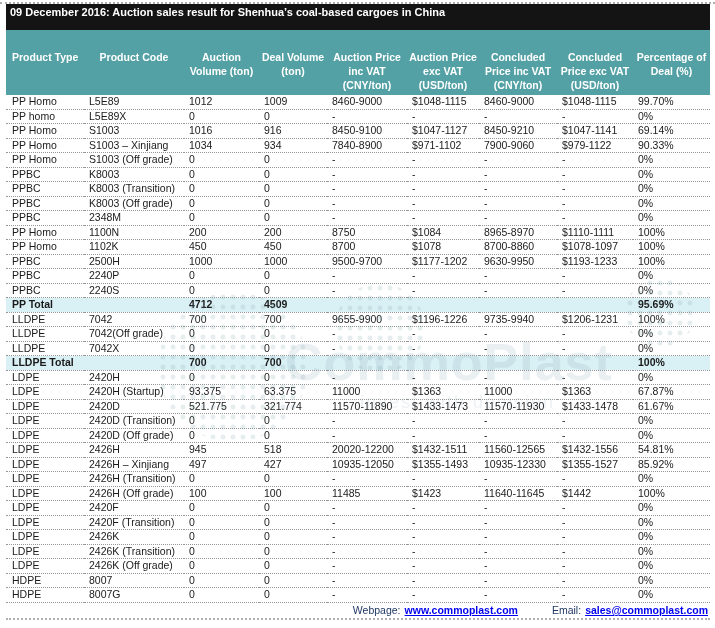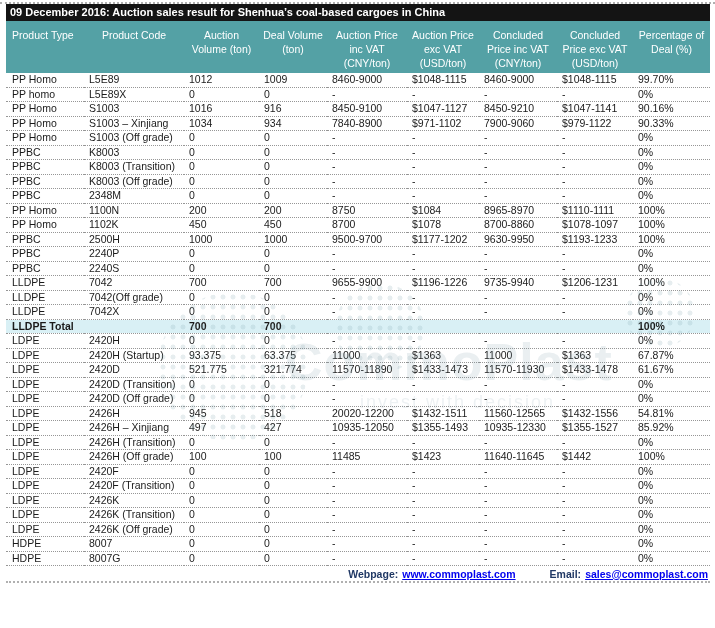--- a/index.html
+++ b/index.html
@@ -6,42 +6,42 @@
   body{
     width:715px;height:628px;overflow:hidden;
     font-family:"Liberation Sans","DejaVu Sans",sans-serif;
     color:#1a1a1a;position:relative;
   }
   .page{padding-top:2px;}
   .rule{border-top:2px dotted #b0b0b0;width:715px;}
   .inner{margin:0 5px 0 6px;position:relative;}
   .title-bar{
     background:#141414;color:#ffffff;font-weight:bold;font-size:11px;
-    height:17px;line-height:17px;padding-left:4px;white-space:nowrap;overflow:hidden;
+    height:26px;line-height:17px;padding-left:4px;white-space:nowrap;overflow:hidden;
   }
   table{border-collapse:collapse;table-layout:fixed;width:704px;}
   thead th{
-    background:#54a1a5;color:#ffffff;font-weight:normal;font-size:10.5px;
-    vertical-align:top;text-align:center;padding:8px 2px 2px;line-height:1.32;
+    background:#54a1a5;color:#ffffff;font-weight:bold;font-size:10.5px;
+    vertical-align:top;text-align:center;padding:21px 2px 2px;line-height:1.32;
     height:42px;overflow:hidden;
   }
   thead th.left{text-align:left;padding-left:6px;}
   tbody td{
     font-size:10.5px;height:13.5px;line-height:13.5px;
     padding:0 0 0 5px;border-bottom:1px dotted #969696;
     white-space:nowrap;overflow:hidden;background:#ffffff;
   }
   tbody td:first-child{padding-left:6px;}
   tbody tr.total td{background:#d9f0f5;font-weight:bold;}
   .footer{
     display:flex;justify-content:flex-end;align-items:center;
     height:15px;font-size:10.5px;border-bottom:2px dotted #b0b0b0;
     padding-right:2px;white-space:nowrap;
   }
-  .flabel{font-weight:bold;color:#203864;margin-right:4px;}
+  .flabel{font-weight:normal;color:#203864;margin-right:4px;}
   .flabel.gap{margin-left:34px;}
   .flink{color:#0000ee;text-decoration:underline;font-weight:bold;cursor:pointer;}
   
   .watermark{
     position:absolute;left:0;top:0;width:715px;height:628px;
     pointer-events:none;z-index:5;text-align:center;
   }
   .wm-text{
     position:absolute;left:285px;top:332px;font-size:52px;font-weight:bold;
     color:rgba(125,158,168,0.16);letter-spacing:1px;
@@ -117,21 +117,21 @@
           </tr>
           <tr>
             <td>PP Homo</td>
             <td>S1003</td>
             <td>1016</td>
             <td>916</td>
             <td>8450-9100</td>
             <td>$1047-1127</td>
             <td>8450-9210</td>
             <td>$1047-1141</td>
-            <td>90.16%</td>
+            <td>69.14%</td>
           </tr>
           <tr>
             <td>PP Homo</td>
             <td>S1003 – Xinjiang</td>
             <td>1034</td>
             <td>934</td>
             <td>7840-8900</td>
             <td>$971-1102</td>
             <td>7900-9060</td>
             <td>$979-1122</td>
@@ -239,20 +239,31 @@
           <tr>
             <td>PPBC</td>
             <td>2240S</td>
             <td>0</td>
             <td>0</td>
             <td>-</td>
             <td>-</td>
             <td>-</td>
             <td>-</td>
             <td>0%</td>
+          </tr>
+          <tr class="total">
+            <td>PP Total</td>
+            <td></td>
+            <td>4712</td>
+            <td>4509</td>
+            <td></td>
+            <td></td>
+            <td></td>
+            <td></td>
+            <td>95.69%</td>
           </tr>
           <tr>
             <td>LLDPE</td>
             <td>7042</td>
             <td>700</td>
             <td>700</td>
             <td>9655-9900</td>
             <td>$1196-1226</td>
             <td>9735-9940</td>
             <td>$1206-1231</td>

